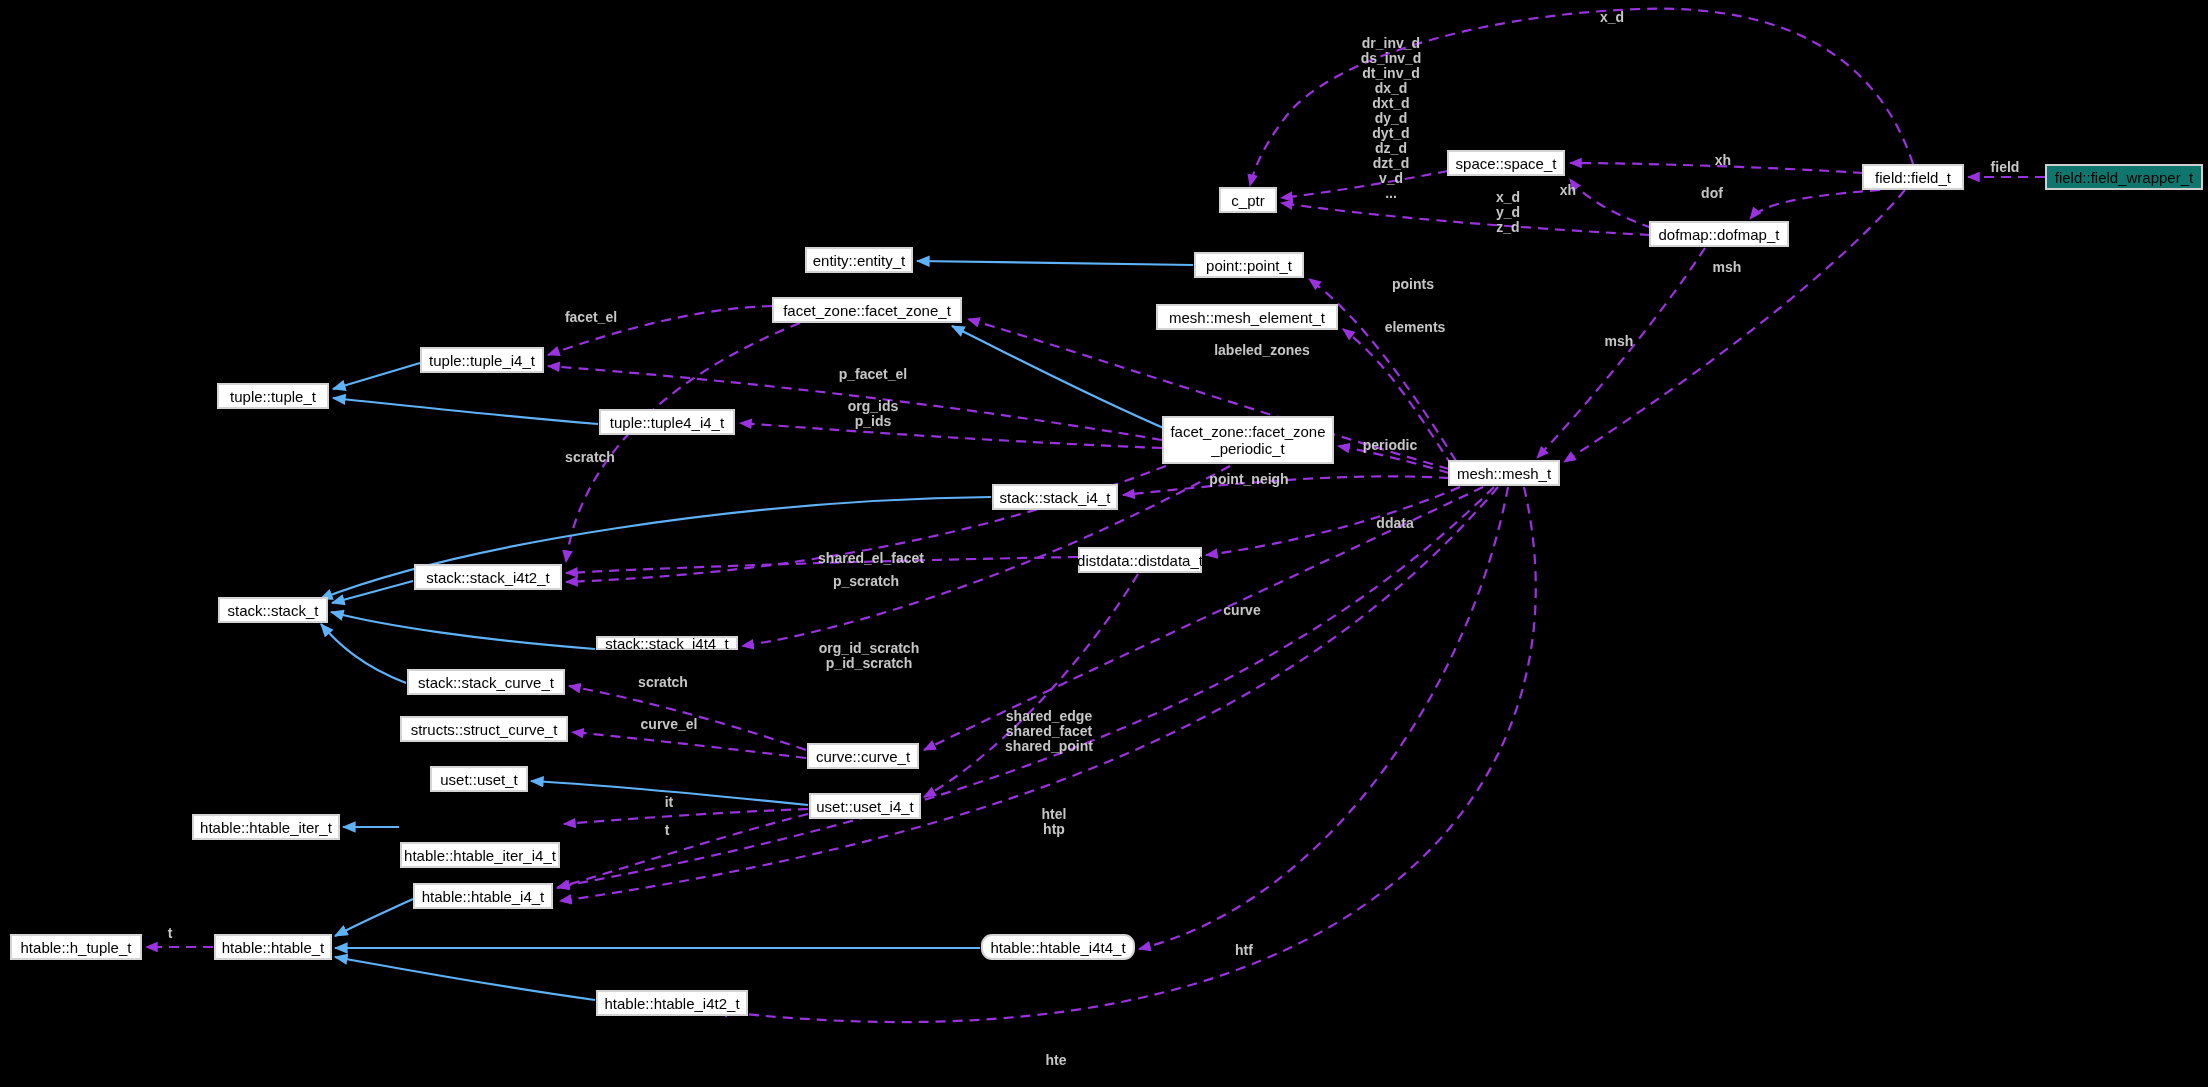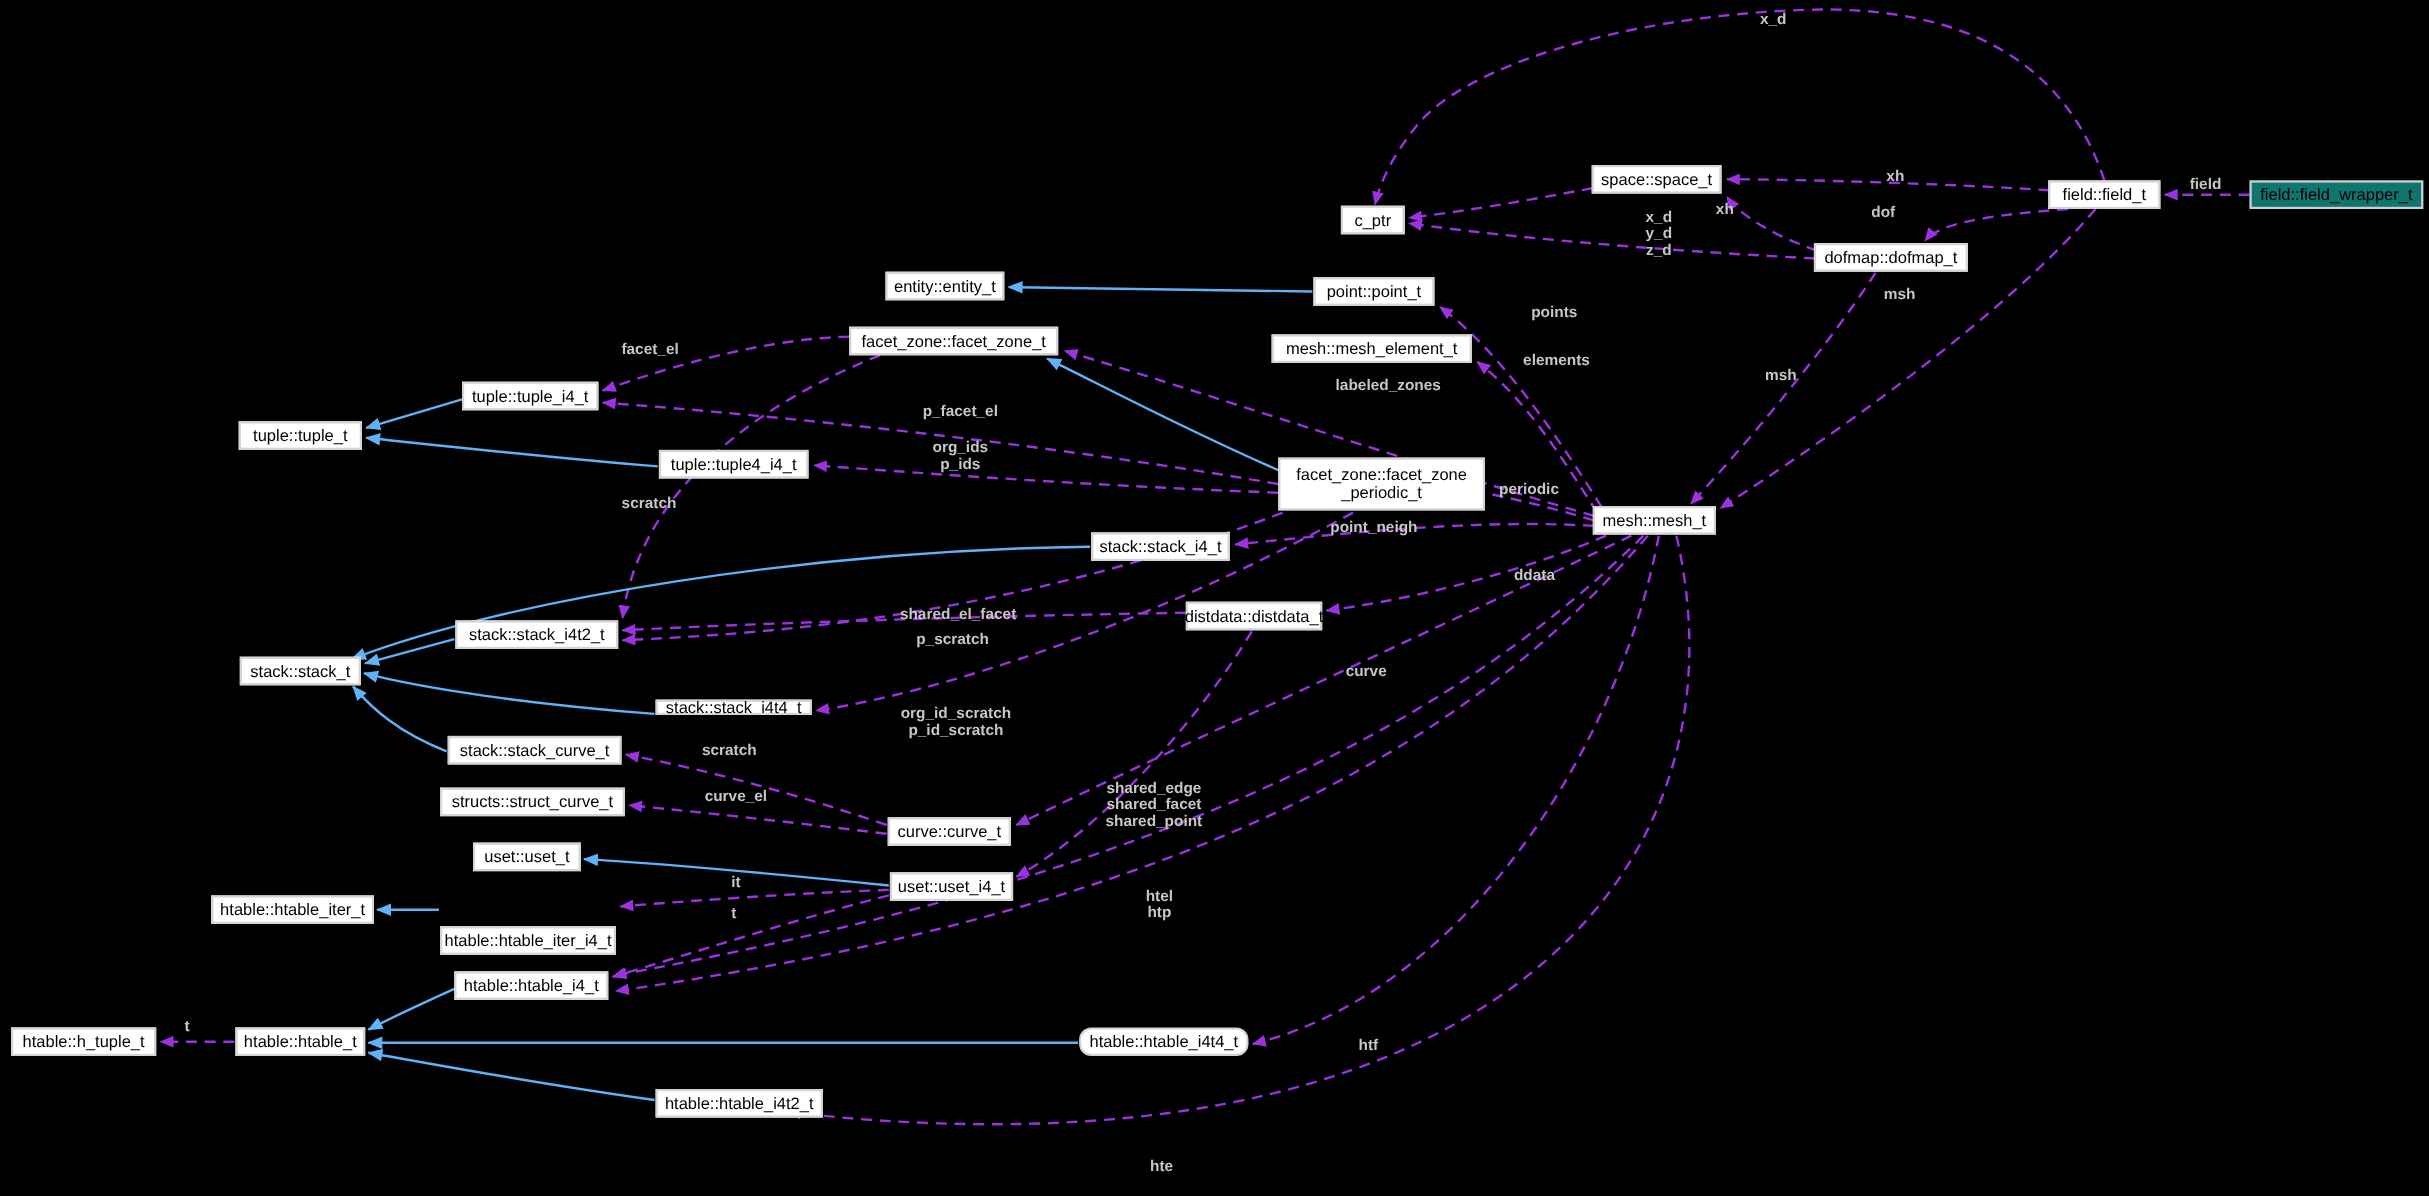--- a/index.html
+++ b/index.html
@@ -105,21 +105,21 @@
     </div>
     <div class="node" style="left: 420px; top: 347px; width: 124px; height: 26px;">
       <span>tuple::tuple_i4_t</span>
     </div>
     <div class="node" style="left: 217px; top: 383px; width: 112px; height: 26px;">
       <span>tuple::tuple_t</span>
     </div>
     <div class="node" style="left: 599px; top: 409px; width: 136px; height: 26px;">
       <span>tuple::tuple4_i4_t</span>
     </div>
-    <div class="node" style="left: 1162px; top: 416px; width: 188px; height: 48px;">
+    <div class="node" style="left: 1162px; top: 416px; width: 172px; height: 48px;">
       <span>facet_zone::facet_zone</span>
       <span>_periodic_t</span>
     </div>
     <div class="node" style="left: 1448px; top: 460px; width: 112px; height: 26px;">
       <span>mesh::mesh_t</span>
     </div>
     <div class="node" style="left: 992px; top: 484px; width: 126px; height: 26px;">
       <span>stack::stack_i4_t</span>
     </div>
     <div class="node" style="left: 1078px; top: 547px; width: 124px; height: 26px;">
@@ -165,20 +165,33 @@
       <span>htable::htable_t</span>
     </div>
     <div class="node" style="left: 981px; top: 934px; width: 154px; height: 26px; border-radius: 11px;">
       <span>htable::htable_i4t4_t</span>
     </div>
     <div class="node" style="left: 596px; top: 990px; width: 152px; height: 26px;">
       <span>htable::htable_i4t2_t</span>
     </div>
     <div class="elabel" style="left: 1612px; top: 17px;">
       <div>x_d</div>
+    </div>
+    <div class="elabel" style="left: 1391px; top: 118px;">
+      <div>dr_inv_d</div>
+      <div>ds_inv_d</div>
+      <div>dt_inv_d</div>
+      <div>dx_d</div>
+      <div>dxt_d</div>
+      <div>dy_d</div>
+      <div>dyt_d</div>
+      <div>dz_d</div>
+      <div>dzt_d</div>
+      <div>v_d</div>
+      <div>...</div>
     </div>
     <div class="elabel" style="left: 1723px; top: 160px;">
       <div>xh</div>
     </div>
     <div class="elabel" style="left: 2005px; top: 167px;">
       <div>field</div>
     </div>
     <div class="elabel" style="left: 1712px; top: 193px;">
       <div>dof</div>
     </div>

